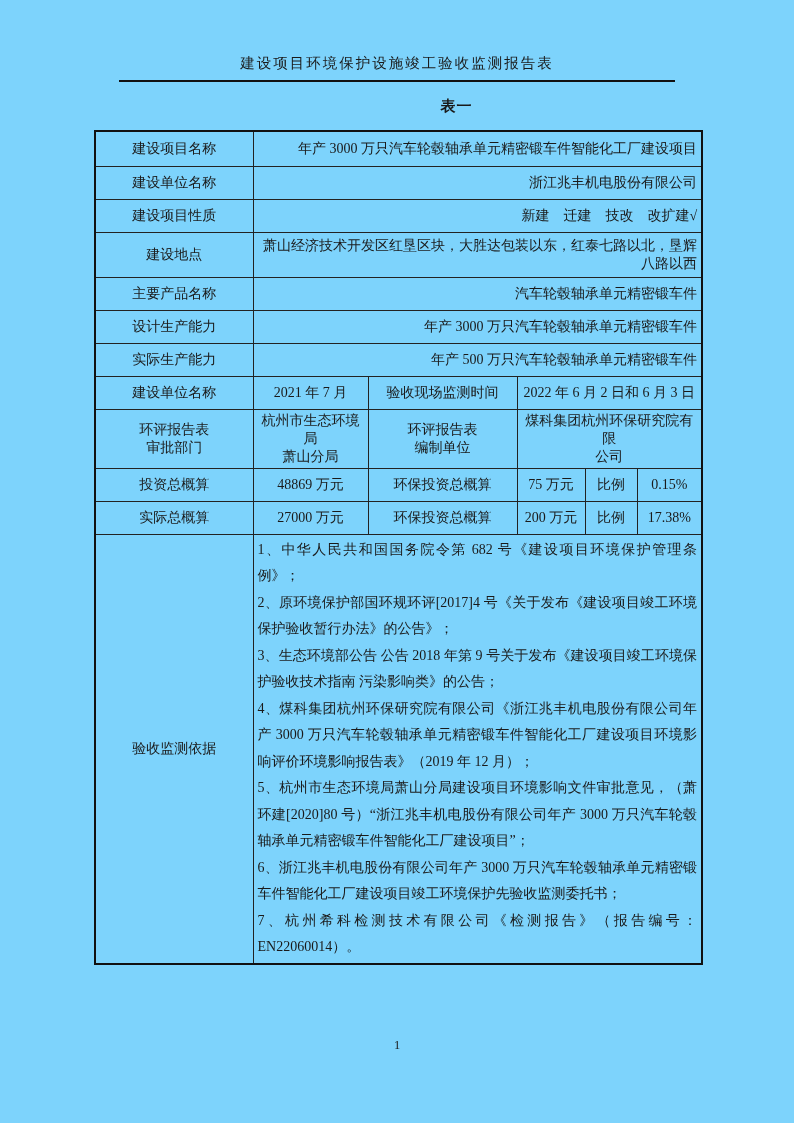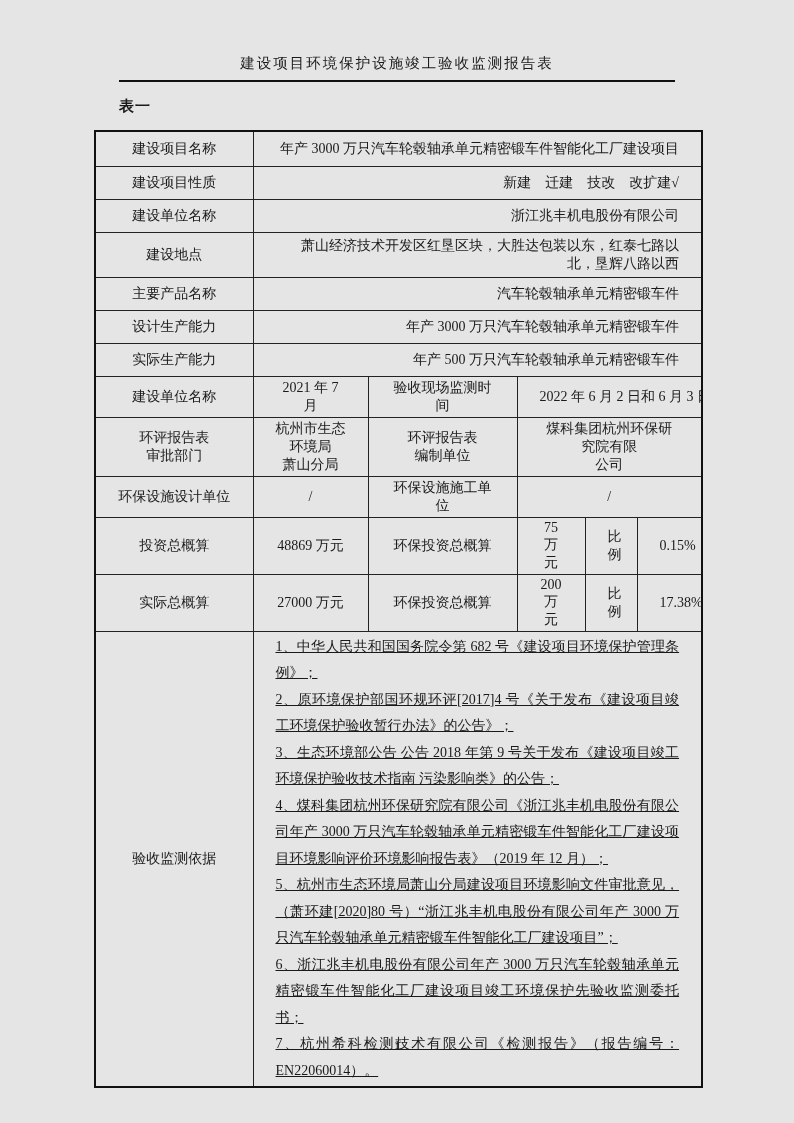--- a/index.html
+++ b/index.html
@@ -1,19 +1,19 @@
 <!DOCTYPE html>
 <html><head>
 <meta charset="utf-8">
 <style>
   html,body{margin:0;padding:0;background:#ffffff;}
   .page{
     position:relative;
     width:794px;height:1123px;
-    background:#e5e5e5;
+    background:#7dd3fc;
     font-family:"Liberation Serif","DejaVu Serif",serif;
     color:#1a1a1a;
     overflow:hidden;
   }
   .doc-title{
     margin-top:54px;
     text-align:center;
     font-size:14.5px;
     letter-spacing:2px;
     color:#1a1a1a;
@@ -22,34 +22,35 @@
     width:556px;
     height:2px;
     background:#111111;
     margin:7px auto 0 auto;
   }
   .table-caption{
     margin:15px 0 0 119px;
     font-size:15px;
     font-weight:bold;
     letter-spacing:1px;
+    text-align:center;
   }
   table.report{
     margin:14px 0 0 94px;
     width:607px;
     border-collapse:collapse;
     table-layout:fixed;
     border:2.5px solid #111111;
   }
   table.report td{
     border:1.5px solid #222222;
     font-size:14px;
     color:#1a1a1a;
     vertical-align:middle;
-    padding:2px 22px;
+    padding:2px 4px;
     overflow:hidden;
   }
   td.lbl{
     text-align:center;
     white-space:pre-line;
     padding:2px 2px;
   }
   td.val{
     text-align:right;
     padding:2px 7px;
@@ -62,21 +63,20 @@
   td.nowrap{white-space:nowrap;}
   tr.h31{height:31px}
   tr.h33{height:33px}
   tr.h35{height:35px}
   tr.h45{height:45px}
   tr.h46{height:46px}
   tr.big{height:374px}
   td.basis-cell{
     vertical-align:top;
     padding:5px 8px 4px 8px;
-    text-decoration:underline;
   }
   p.basis{
     margin:0;
     line-height:26.5px;
     text-align:justify;
     font-size:14px;
   }
   .page-number{
     position:absolute;
     top:1038px;
@@ -104,26 +104,26 @@
       <col style="width:68px">
         <col style="width:52px">
         <col style="width:65px">
     </colgroup>
     <tbody>
       <tr class="h35">
         <td class="lbl">建设项目名称</td>
         <td class="val" colspan="5">年产 3000 万只汽车轮毂轴承单元精密锻车件智能化工厂建设项目</td>
       </tr>
       <tr class="h33">
+        <td class="lbl">建设单位名称</td>
+        <td class="val" colspan="5">浙江兆丰机电股份有限公司</td>
+      </tr>
+      <tr class="h33">
         <td class="lbl">建设项目性质</td>
         <td class="val" colspan="5">新建　迁建　技改　改扩建√</td>
-      </tr>
-      <tr class="h33">
-        <td class="lbl">建设单位名称</td>
-        <td class="val" colspan="5">浙江兆丰机电股份有限公司</td>
       </tr>
       <tr class="h45">
         <td class="lbl">建设地点</td>
         <td class="val" colspan="5">萧山经济技术开发区红垦区块，大胜达包装以东，红泰七路以北，垦辉八路以西</td>
       </tr>
       <tr class="h33">
         <td class="lbl">主要产品名称</td>
         <td class="val" colspan="5">汽车轮毂轴承单元精密锻车件</td>
       </tr>
       <tr class="h33">
@@ -142,26 +142,20 @@
       </tr>
       <tr class="h46">
         <td class="lbl">环评报告表
 审批部门</td>
         <td class="ctr sm">杭州市生态环境局
 萧山分局</td>
         <td class="ctr">环评报告表
 编制单位</td>
         <td class="ctr" colspan="3">煤科集团杭州环保研究院有限
 公司</td>
-      </tr>
-      <tr class="h31">
-        <td class="lbl">环保设施设计单位</td>
-        <td class="ctr">/</td>
-        <td class="ctr">环保设施施工单位</td>
-        <td class="ctr" colspan="3">/</td>
       </tr>
       <tr class="h33">
         <td class="lbl">投资总概算</td>
         <td class="ctr">48869 万元</td>
         <td class="ctr">环保投资总概算</td>
         <td class="ctr sm">75 万元</td>
         <td class="ctr">比例</td>
         <td class="ctr">0.15%</td>
       </tr>
       <tr class="h33">

